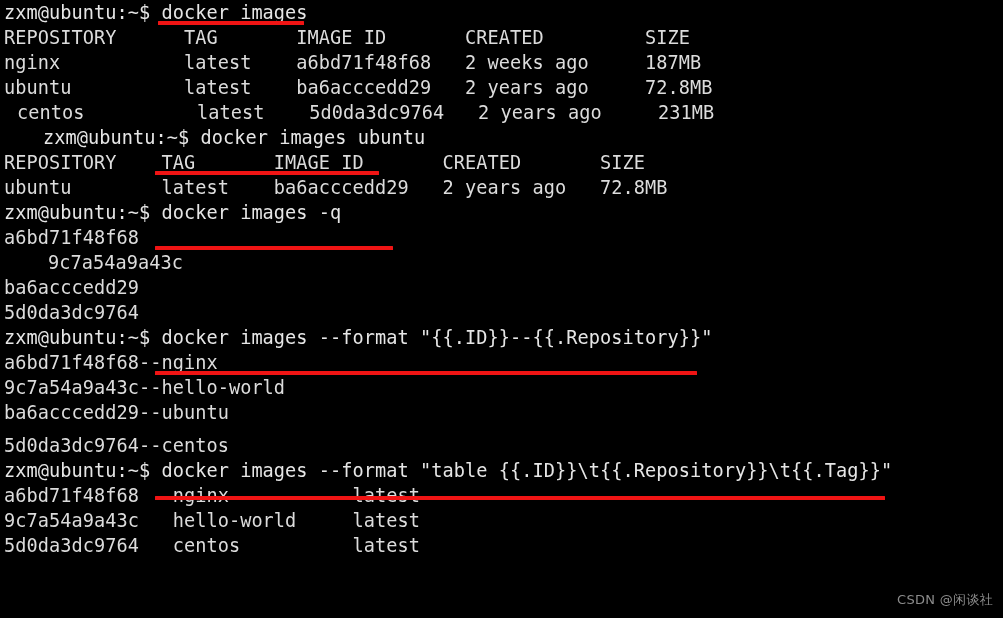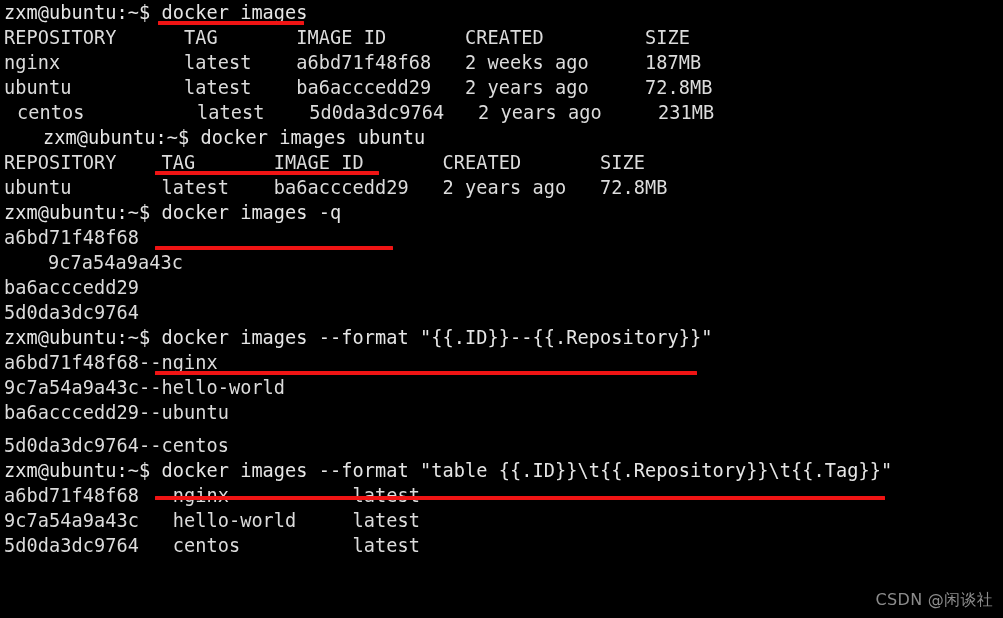--- a/index.html
+++ b/index.html
@@ -42,21 +42,21 @@
     position: absolute;
     height: 4px;
     background: #f01414;
     border-radius: 0.5px;
   }
   #watermark {
     position: absolute;
     right: 10px;
     bottom: 6px;
     font-family: "DejaVu Sans", "Liberation Sans", sans-serif;
-    font-size: 16px;
+    font-size: 13px;
     color: #8c8c8c;
     letter-spacing: 0.3px;
     white-space: pre;
   }
 </style>
 </head>
 <body>
 
 <div id="terminal">
   <div class="screen" id="screen">

